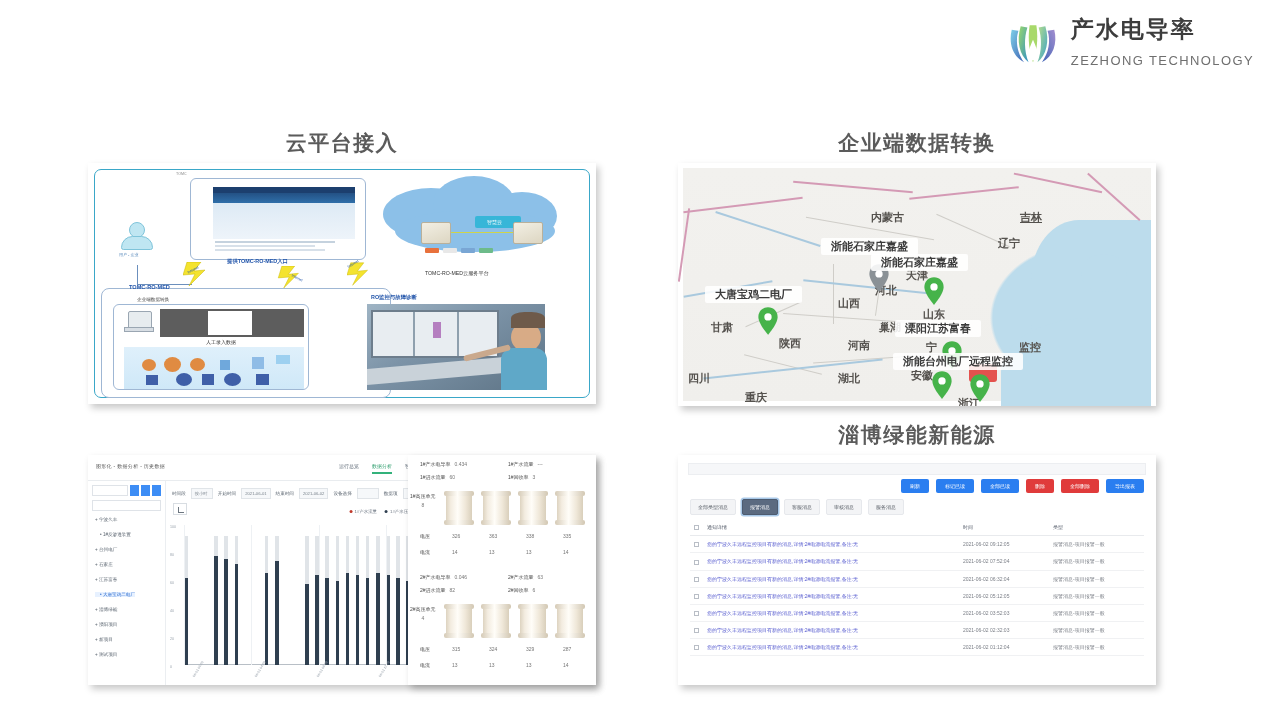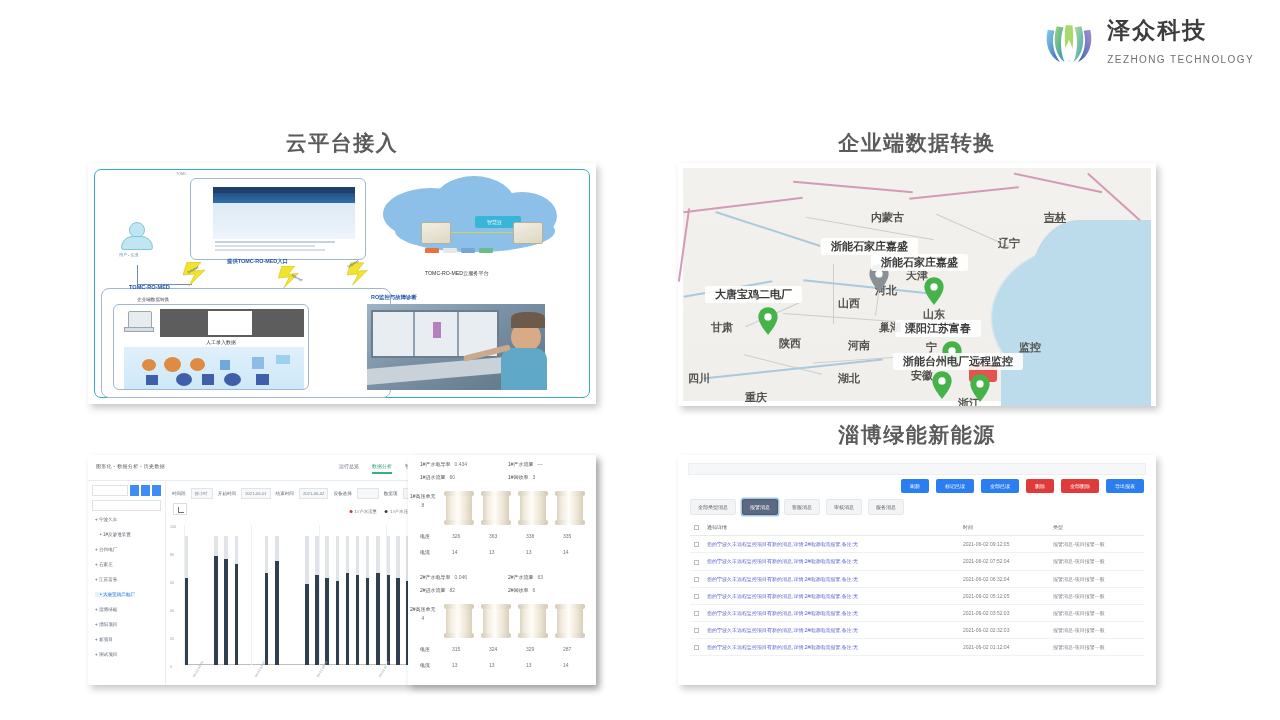--- a/index.html
+++ b/index.html
@@ -25,21 +25,21 @@
     position: absolute; right: 26px; top: 14px;
     display: flex; align-items: center; gap: 10px;
   }
   .logo-mark { width: 56px; height: 56px; }
   .logo-text { display: flex; flex-direction: column; line-height: 1; }
   .logo-cn {
     font-size: 23px; letter-spacing: 2px; color: #3d3d3d; font-weight: bold;
     font-family: "DejaVu Sans", "Liberation Sans", sans-serif;
   }
   .logo-en {
-    font-size: 10px; letter-spacing: 1.4px; color: #6f6f6f; margin-top: 13px;
+    font-size: 13px; letter-spacing: 1.4px; color: #6f6f6f; margin-top: 13px;
   }
 
   
   .panel-title {
     position: absolute; text-align: center;
     font-size: 21px; font-weight: bold; color: #5b5b5b; letter-spacing: 1.5px;
     font-family: "DejaVu Sans", "Liberation Sans", sans-serif;
   }
   .shot {
     position: absolute; background: #fff; overflow: hidden;
@@ -163,21 +163,21 @@
         </linearGradient>
       </defs>
       <path d="M12 28 C6 52 14 76 34 86 C22 70 18 48 24 30 Z" fill="url(#lg1)"></path>
       <path d="M88 28 C94 52 86 76 66 86 C78 70 82 48 76 30 Z" fill="url(#lg4)"></path>
       <path d="M28 22 C20 48 26 74 42 86 C34 66 34 42 40 24 Z" fill="url(#lg2)"></path>
       <path d="M72 22 C80 48 74 74 58 86 C66 66 66 42 60 24 Z" fill="url(#lg3)"></path>
       <path d="M44 20 C40 46 44 70 50 86 C56 70 60 46 56 20 Z" fill="#a8d96a"></path>
       <path d="M50 46 C44 60 41 68 41 74 a9 9 0 0 0 18 0 c0-6 -3-14 -9-28 Z" fill="#ffffff"></path>
     </svg>
     <div class="logo-text">
-      <div class="logo-cn">泽众科技</div>
+      <div class="logo-cn">产水电导率</div>
       <div class="logo-en">ZEZHONG TECHNOLOGY</div>
     </div>
   </div>
 
   <div class="panel-title" style="left:88px; top:129px; width:508px;">云平台接入</div>
 
   <div class="shot" id="p1">
     <div class="inner">
 
       <div class="person-head" style="left:34px;top:52px;width:16px;height:16px;"></div>
@@ -294,21 +294,21 @@
 
       <div class="river" style="left:30px;top:60px;width:110px;height:1.5px;transform:rotate(18deg);"></div>
       <div class="river" style="left:120px;top:118px;width:130px;height:1.5px;transform:rotate(6deg);"></div>
       <div class="river" style="left:0;top:120px;width:90px;height:1.5px;transform:rotate(-10deg);"></div>
       <div class="river" style="left:20px;top:200px;width:180px;height:1.5px;transform:rotate(-6deg);"></div>
 
       <div style="position:absolute;left:286px;top:196px;width:28px;height:18px;background:#e2403c;border-radius:3px;opacity:.9;"></div>
 
       <div>
           <div class="prov" style="left: 188px; top: 42px;">内蒙古</div>
-          <div class="prov" style="left: 361px; top: 42px; text-decoration: underline;">吉林</div>
+          <div class="prov" style="left: 337px; top: 42px; text-decoration: underline;">吉林</div>
           <div class="prov" style="left: 315px; top: 68px;">辽宁</div>
           <div class="prov" style="left: 192px; top: 115px;">河北</div>
           <div class="prov" style="left: 223px; top: 100px;">天津</div>
           <div class="prov" style="left: 155px; top: 128px;">山西</div>
           <div class="prov" style="left: 240px; top: 139px;">山东</div>
           <div class="prov" style="left: 28px; top: 152px;">甘肃</div>
           <div class="prov" style="left: 96px; top: 168px;">陕西</div>
           <div class="prov" style="left: 165px; top: 170px;">河南</div>
           <div class="prov" style="left: 196px; top: 152px;">巢湖</div>
           <div class="prov" style="left: 243px; top: 172px;">宁</div>

